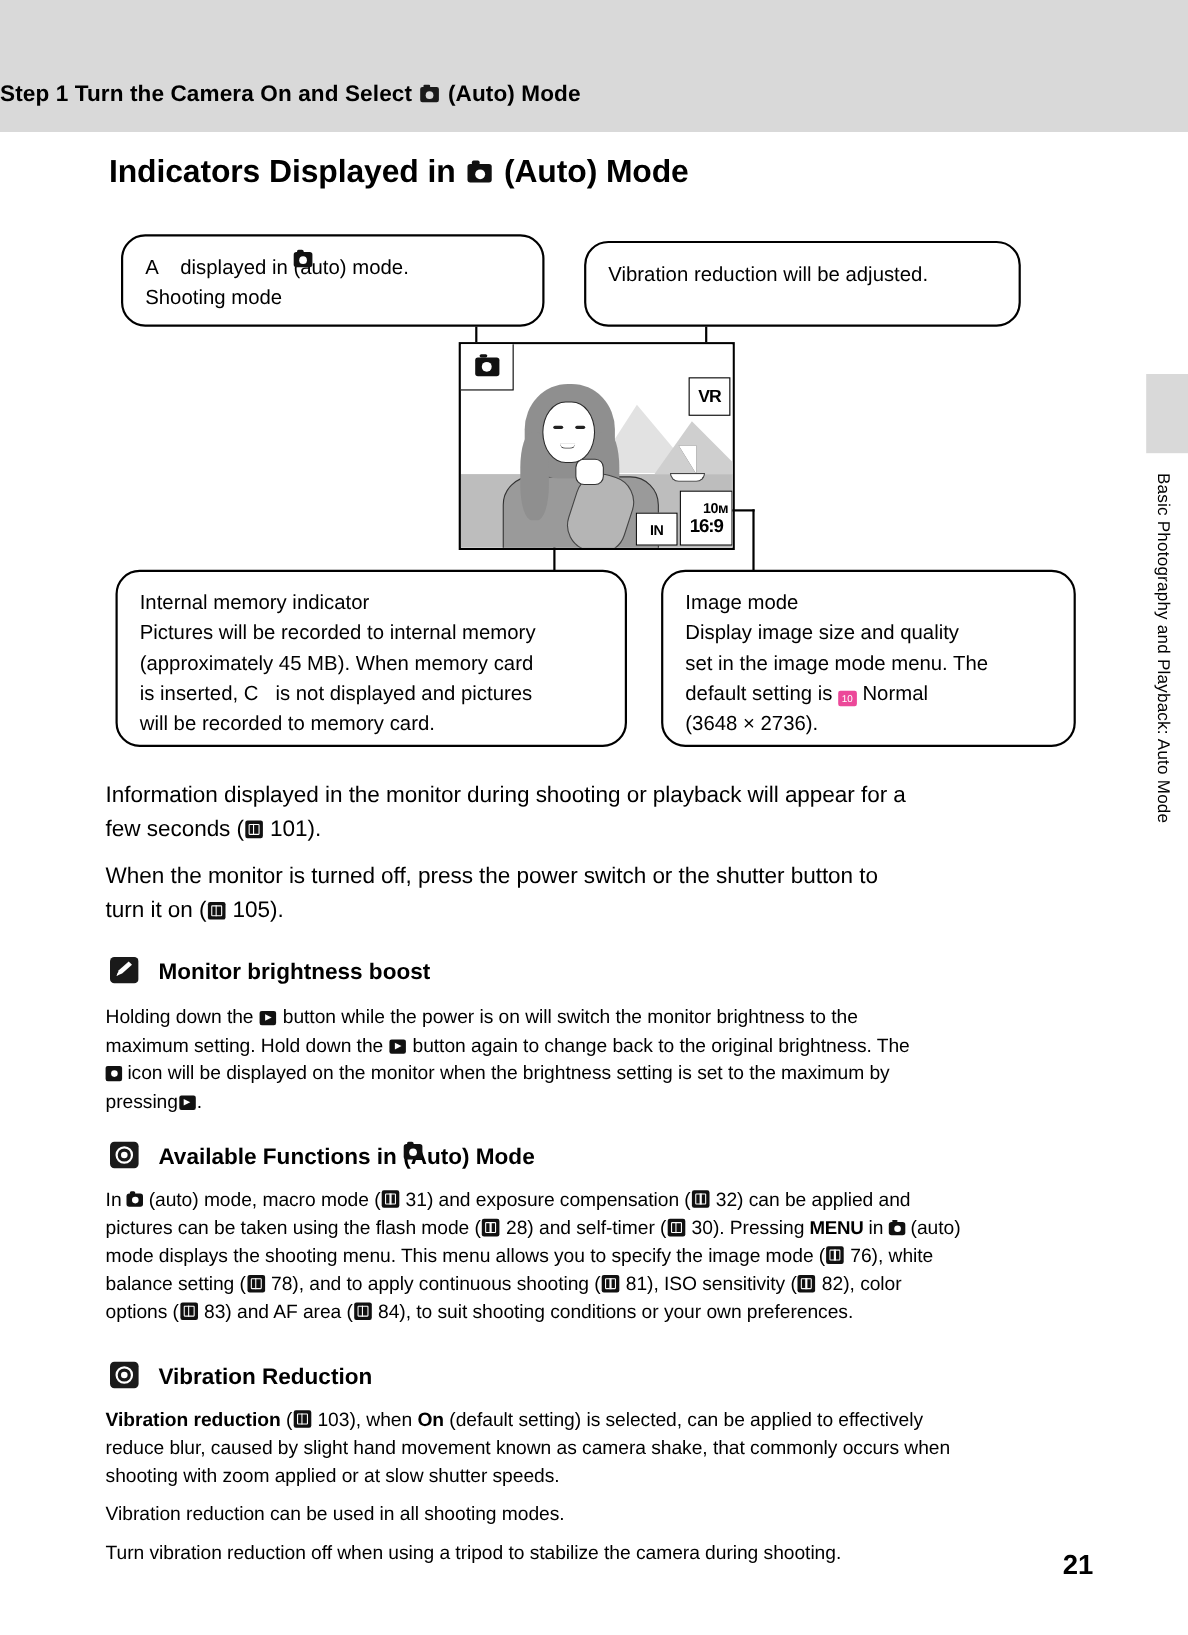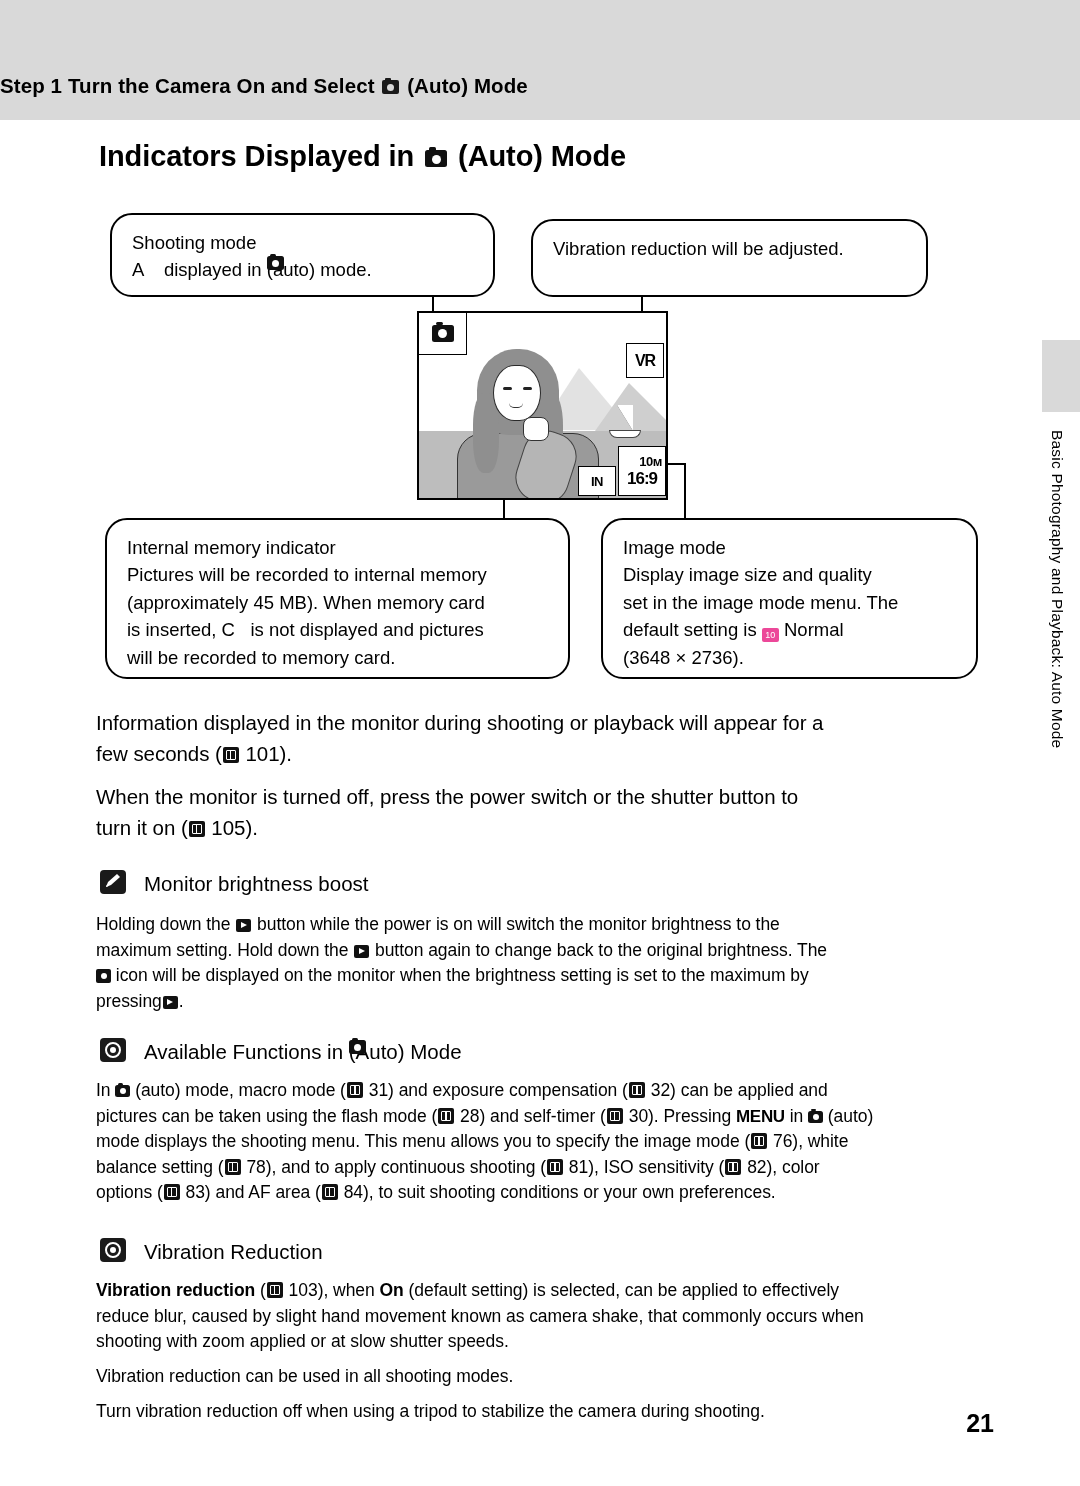--- a/index.html
+++ b/index.html
@@ -193,21 +193,21 @@
   .bk::before {
     content:""; position:absolute; left:3px; top:3px; width:10px; height:10px;
     border:1.6px solid #fff; border-radius:1px; box-sizing:border-box;
   }
   .bk::after {
     content:""; position:absolute; left:7px; top:3px; width:1.6px; height:10px;
     background:#fff;
   }
 
   .sechead {
-    position:absolute; font-size:20.5px; font-weight:normal;
+    position:absolute; font-size:20.5px; font-weight:bold;
   }
   .pencil-icon {
     position:absolute; width:26px; height:24px;
   }
   .note-icon {
     position:absolute; width:26px; height:24px; background:#1a1a1a; border-radius:4px;
   }
   .note-icon::before {
     content:""; position:absolute; left:5px; top:4px; width:16px; height:16px;
     border-radius:50%; border:2px solid #fff; box-sizing:border-box;
@@ -262,28 +262,28 @@
   <div class="sidetab"></div>
   <div class="sidetext">Basic Photography and Playback: Auto Mode</div>
 
   <h1 class="title">
     <span>Indicators Displayed in</span>
     <span class="cam"></span>
     <span>(Auto) Mode</span>
   </h1>
 
   <div class="callout" style="left:110px; top:213px; width:385px; height:84px;">
-    <div class="line">Shooting mode</div>
     <div class="line">
       <span>A</span>
       &nbsp;&nbsp;
       <span>displayed in</span>
       <span class="cam small"></span>
       <span>(auto) mode.</span>
     </div>
+    <div class="line">Shooting mode</div>
   </div>
 
   <div class="callout" style="left:531px; top:219px; width:397px; height:78px;">
     <div class="line">Vibration reduction will be adjusted.</div>
   </div>
 
   <div class="ln" style="left:432px; top:297px; width:2.2px; height:24px;"></div>
   <div class="ln" style="left:641px; top:297px; width:2.2px; height:58px;"></div>
 
   <div class="monitor">

